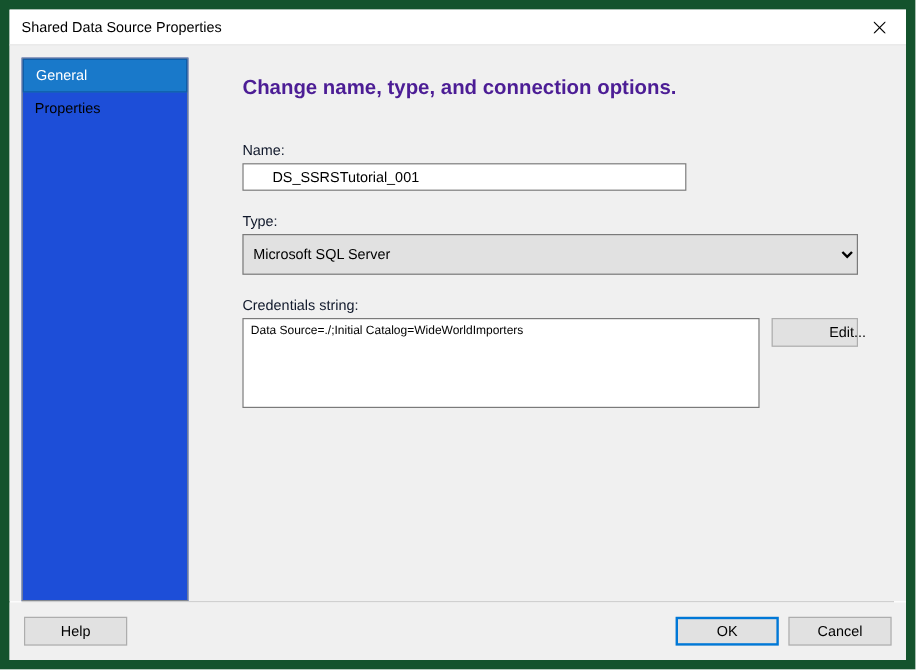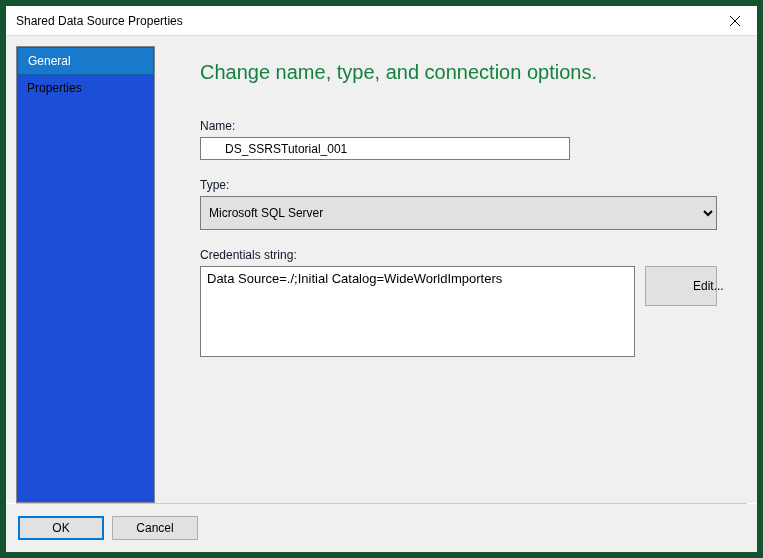--- a/index.html
+++ b/index.html
@@ -4,21 +4,21 @@
   <style>
     * { box-sizing: border-box; margin: 0; padding: 0; }
     body {
       font-family: "Segoe UI", Arial, sans-serif;
       font-size: 12px;
       background: #fff;
     }
     .window {
       width: 763px;
       height: 558px;
-      border: 6px solid #14532d;
+      border: 8px solid #14532d;
       background: #fff;
       display: flex;
       flex-direction: column;
     }
     .titlebar {
       height: 30px;
       display: flex;
       align-items: center;
       justify-content: space-between;
       padding: 0 0 0 10px;
@@ -65,23 +65,23 @@
       border: 1px solid #0f5da9;
     }
     .main {
       flex: 1;
       background: #f0f0f0;
       padding: 15px 30px 0 35px;
       display: flex;
       flex-direction: column;
     }
     .heading {
-      font-size: 20px;
-      color: #15803d;
-      font-weight: normal;
+      font-size: 17px;
+      color: #4c1d95;
+      font-weight: bold;
       margin-bottom: 35px;
     }
     .field-label {
       font-size: 12px;
       color: #0f172a;
       margin-bottom: 4px;
     }
     .text-input {
       height: 23px;
       width: 370px;
@@ -102,31 +102,31 @@
       padding: 2px 4px;
       margin-bottom: 18px;
     }
     .conn-row {
       display: flex;
       gap: 10px;
       align-items: flex-start;
     }
     .textarea {
       flex: 1;
-      height: 91px;
+      height: 75px;
       border: 1px solid #7a7a7a;
       background: #fff;
       padding: 4px 6px;
-      font-size: 13px;
+      font-size: 10px;
       font-family: inherit;
       resize: none;
     }
     .edit-btn {
       width: 72px;
-      height: 40px;
+      height: 24px;
       background: #e1e1e1;
       border: 1px solid #adadad;
       font-size: 12px;
       font-family: inherit;
       cursor: pointer;
       padding-left: 47px;
     }
     .divider {
       margin: 0 10px;
       border: none;
@@ -194,18 +194,19 @@
       <div class="conn-row">
         <textarea class="textarea" style="">Data Source=./;Initial Catalog=WideWorldImporters</textarea>
         <button class="edit-btn">Edit...</button>
       </div>
     </div>
   </div>
 
   <hr class="divider">
 
   <div class="footer">
+    <button class="btn">Help</button>
     <div class="footer-right">
       <button class="btn default">OK</button>
       <button class="btn">Cancel</button>
     </div>
   </div>
 </div>
 
 </body></html>

